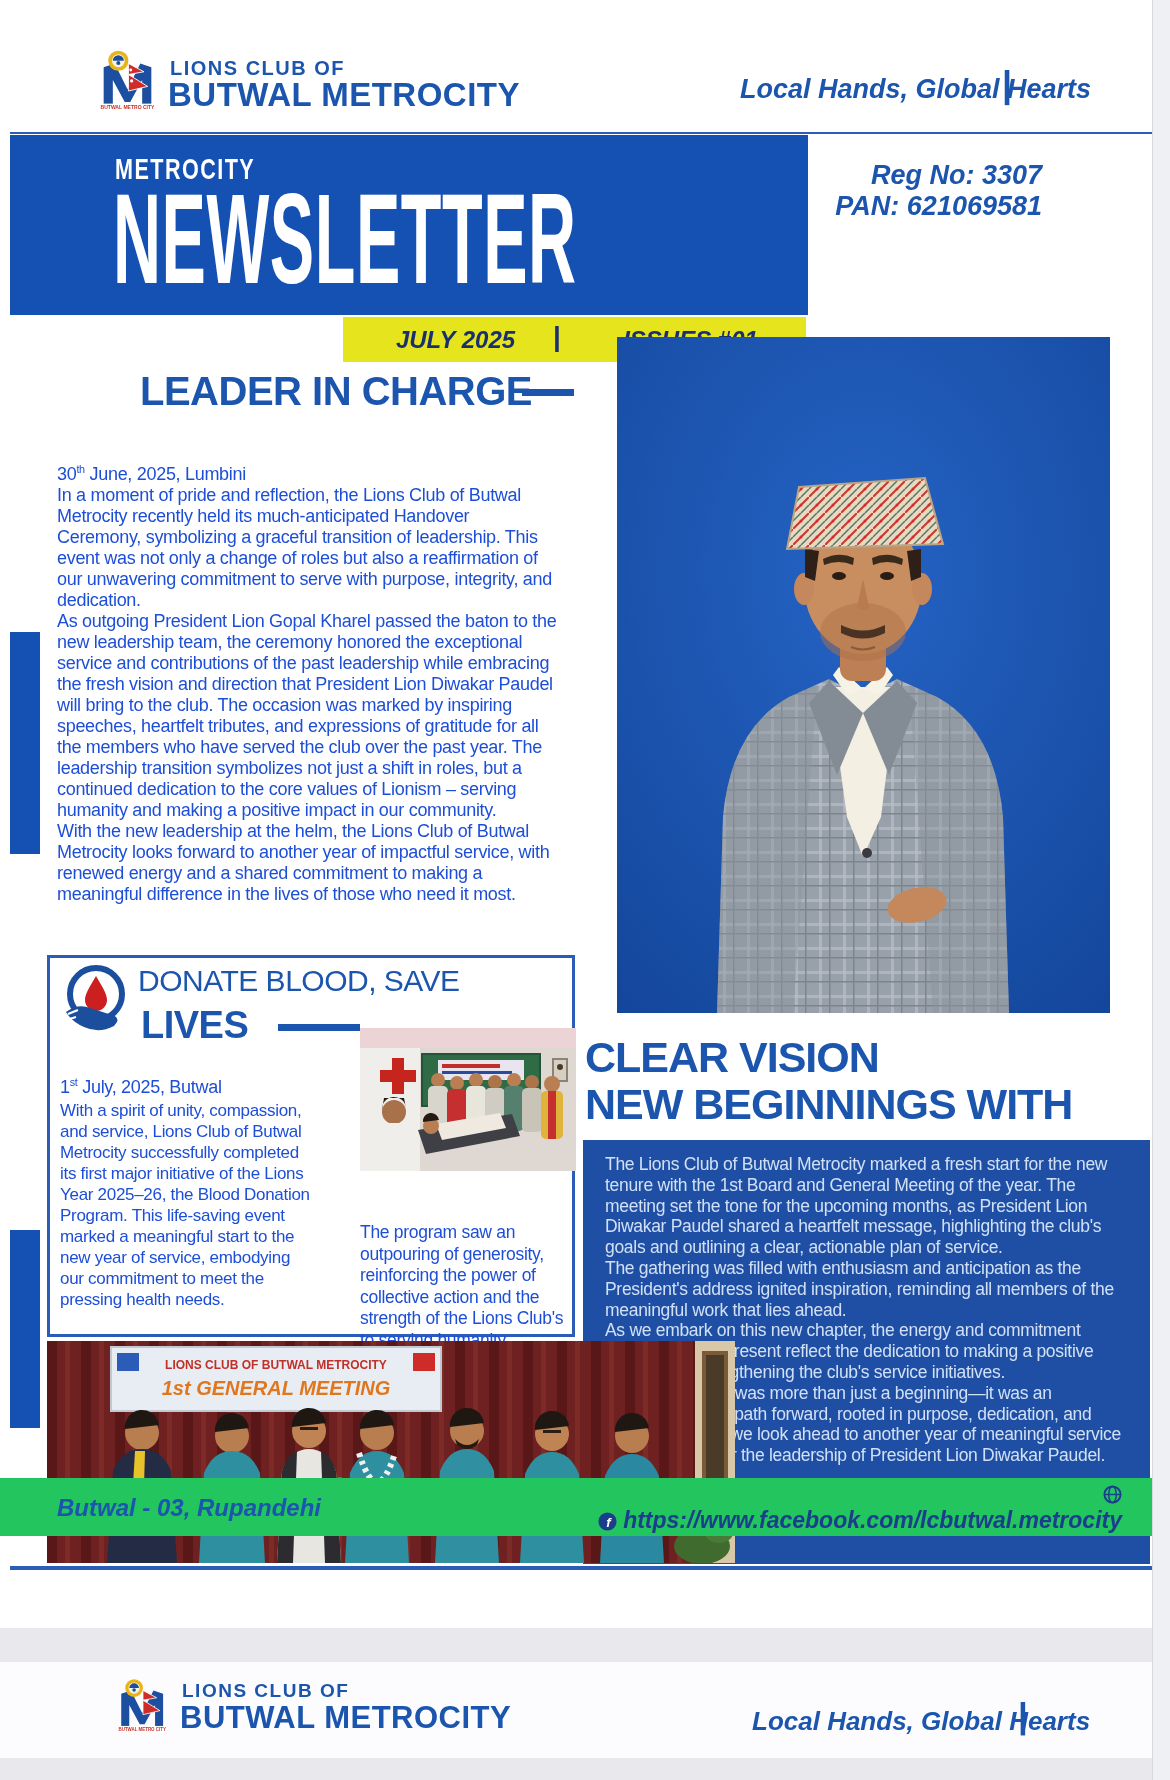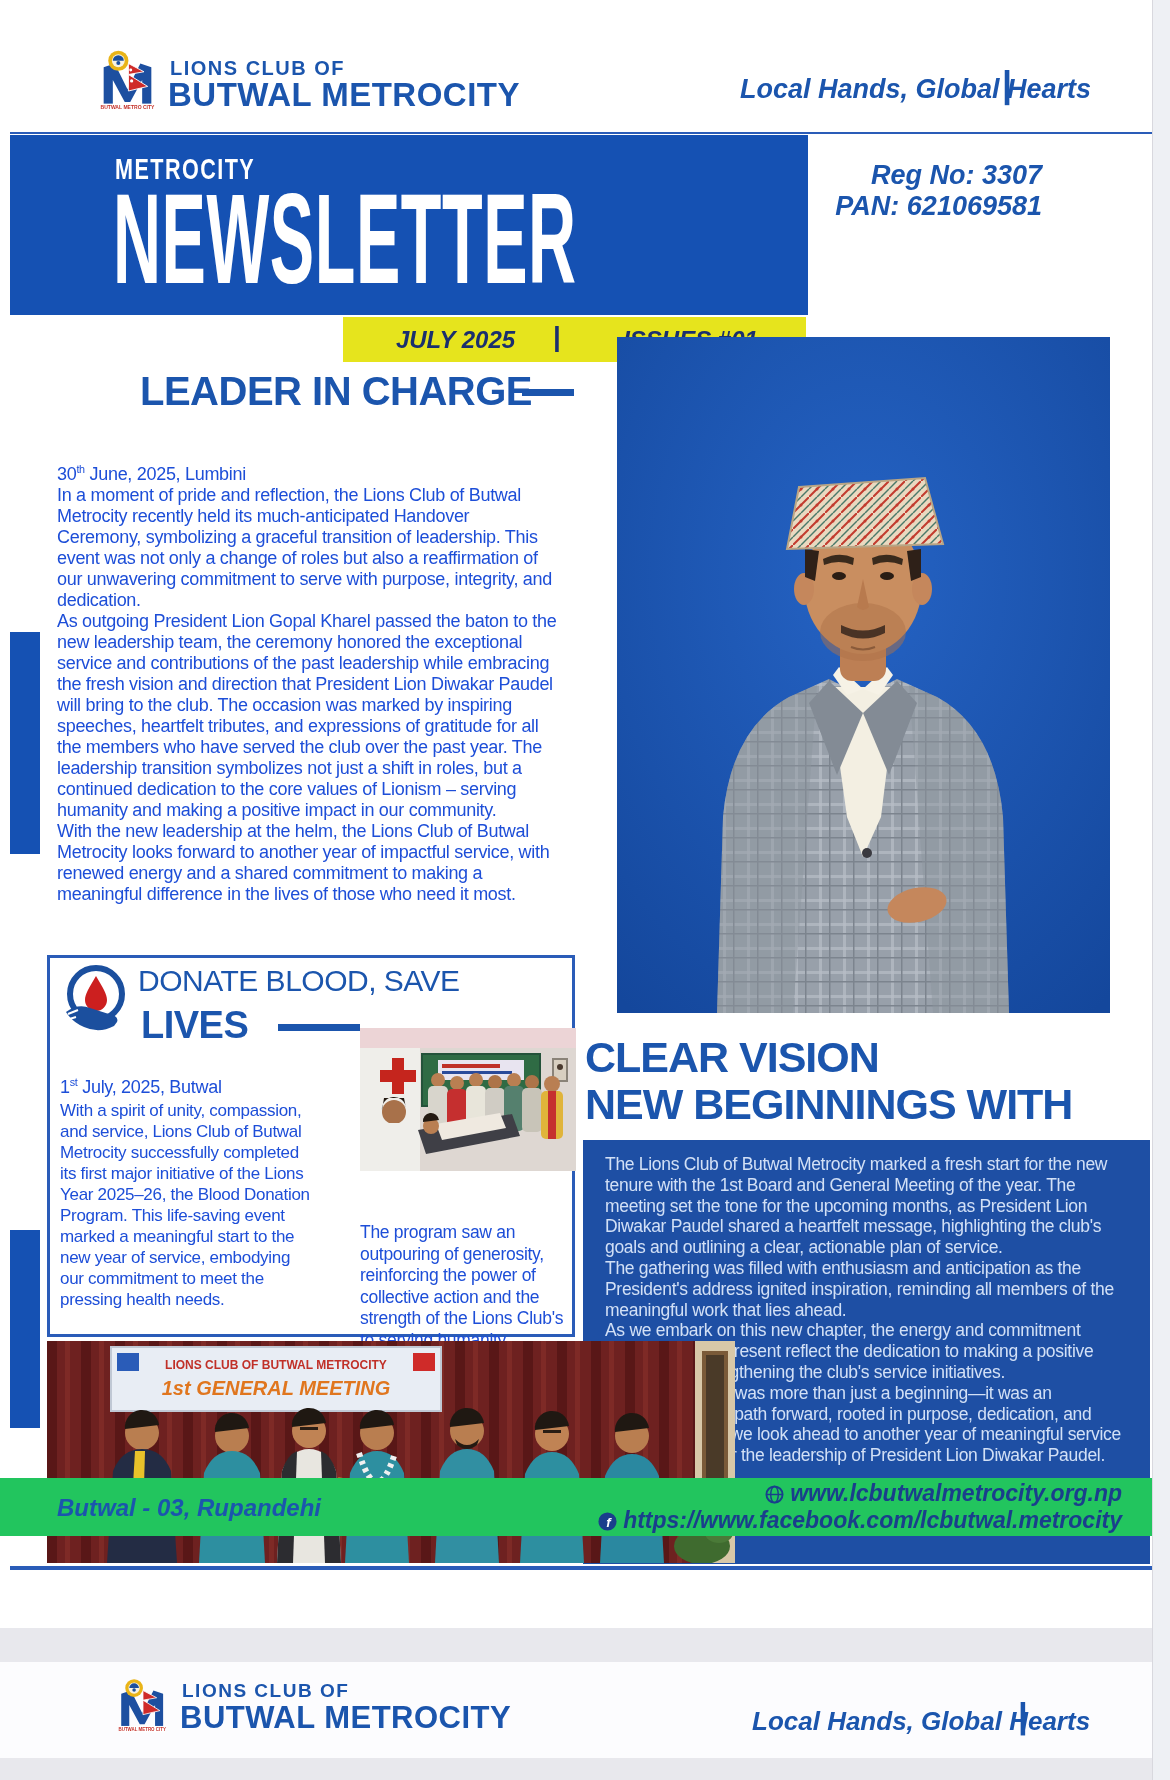--- a/index.html
+++ b/index.html
@@ -270,21 +270,20 @@
   <div class="abs" style="left:10px;top:1566px;width:1142px;height:4px;background:#2a5cb8;"></div>
   <div class="abs" style="left:0;top:1478px;width:1170px;height:58px;background:#22c55e;">
     <div class="abs blue bi" style="left:57px;top:16px;font-size:24px;">Butwal - 03, Rupandehi</div>
     <div class="abs navy bi" style="right:48px;top:2px;text-align:right;font-size:23px;line-height:27px;">
       <div>
         <svg width="19" height="19" viewBox="0 0 20 20" style="vertical-align:-3px;">
           <circle cx="10" cy="10" r="8.5" fill="none" stroke="#1a3e8c" stroke-width="2"></circle>
           <ellipse cx="10" cy="10" rx="4" ry="8.5" fill="none" stroke="#1a3e8c" stroke-width="1.5"></ellipse>
           <line x1="1.5" y1="10" x2="18.5" y2="10" stroke="#1a3e8c" stroke-width="1.5"></line>
         </svg>
-        <span>www.lcbutwalmetrocity.org.np</span>
       </div>
       <div>
         <svg width="19" height="19" viewBox="0 0 20 20" style="vertical-align:-3px;">
           <circle cx="10" cy="10" r="9.5" fill="#1a3e8c"></circle>
           <text x="11" y="16" font-size="14" font-weight="bold" fill="#ffffff" text-anchor="middle">f</text>
         </svg>
         <span>https://www.facebook.com/lcbutwal.metrocity</span>
       </div>
     </div>
   </div>

